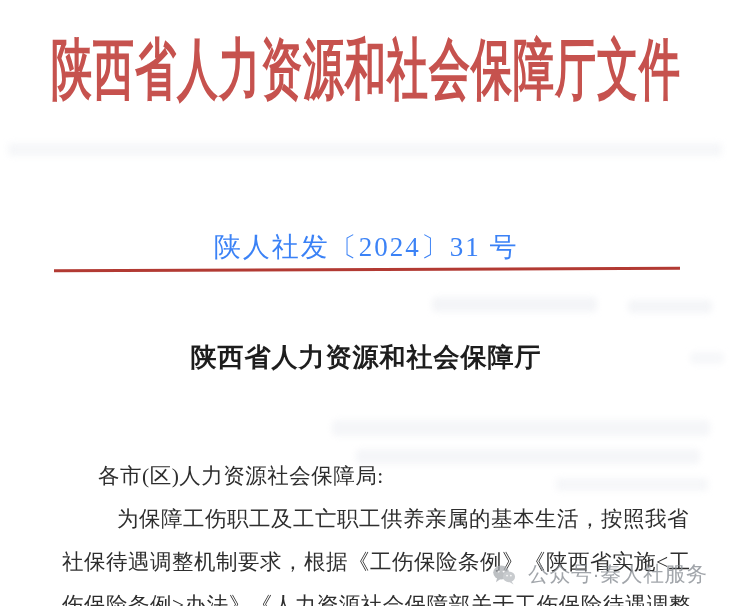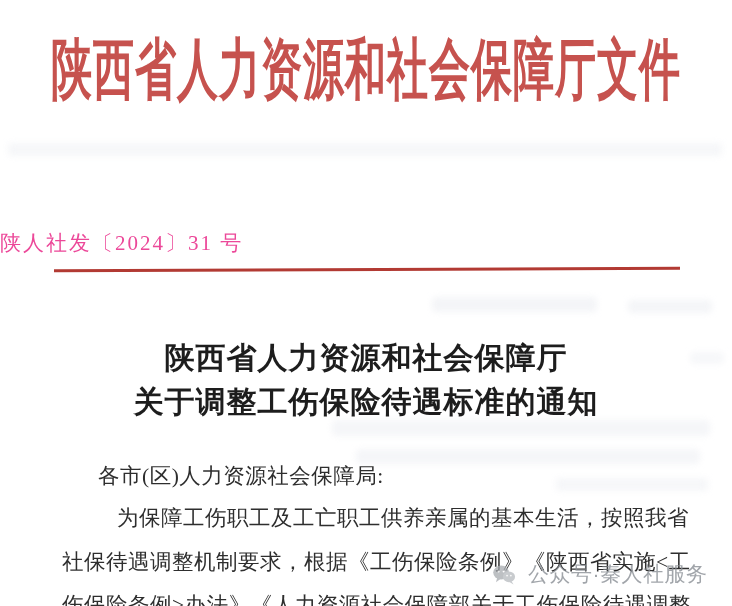--- a/index.html
+++ b/index.html
@@ -40,58 +40,59 @@
     color: #c6524e;
     transform: scaleY(1.62);
     transform-origin: 50% 0;
     white-space: nowrap;
   }
 
   
   .doc-number {
     position: absolute;
     top: 229px; left: 0; right: 0;
-    font-size: 21px;
+    text-align: center;
+    font-size: 27px;
     letter-spacing: 2px;
-    color: #ec4899;
+    color: #3b82f6;
   }
 
   
   .red-rule {
     position: absolute;
     top: 268px; left: 54px;
     width: 626px; height: 3px;
     background: #b23a33;
     transform: rotate(-0.25deg);
   }
 
   
   .doc-title {
     position: absolute;
     top: 336px; left: 0; right: 0;
     text-align: center;
-    font-size: 30px;
+    font-size: 26px;
     font-weight: 700;
     letter-spacing: 1px;
     line-height: 44px;
     color: #1d1d1d;
   }
 
   
   .body-line {
     position: absolute;
     left: 62px;
     font-size: 21.5px;
     letter-spacing: 0.5px;
     color: #2e2e2e;
     white-space: nowrap;
     line-height: 1.2;
   }
   .salutation  { top: 464px; margin-left: 36px; }
-  .bl-indent   { top: 507px; left: 117px; font-family: Liberation Mono, monospace; }
+  .bl-indent   { top: 507px; left: 117px; }
   .bl-2        { top: 550px; text-align: center; }
   .bl-3        { top: 593px; } 
 
   
   .watermark {
     position: absolute;
     top: 560px; left: 492px;
     display: flex;
     align-items: center;
     gap: 12px;
@@ -118,21 +119,20 @@
   <div class="smudge s7"></div>
 
   <h1 class="letterhead">陕西省人力资源和社会保障厅文件</h1>
 
   <div class="doc-number">陕人社发〔2024〕31 号</div>
 
   <div class="red-rule"></div>
 
   <div class="doc-title">
     <div>陕西省人力资源和社会保障厅</div>
-    <div>关于调整工伤保险待遇标准的通知</div>
   </div>
 
   <div class="body-line salutation">各市(区)人力资源社会保障局:</div>
 
   <div class="body-line bl-indent">为保障工伤职工及工亡职工供养亲属的基本生活，按照我省</div>
   <div class="body-line bl-2">社保待遇调整机制要求，根据《工伤保险条例》《陕西省实施&lt;工</div>
   <div class="body-line bl-3">伤保险条例&gt;办法》《人力资源社会保障部关于工伤保险待遇调整</div>
 
   <div class="watermark">
     <span class="wm-icon">

